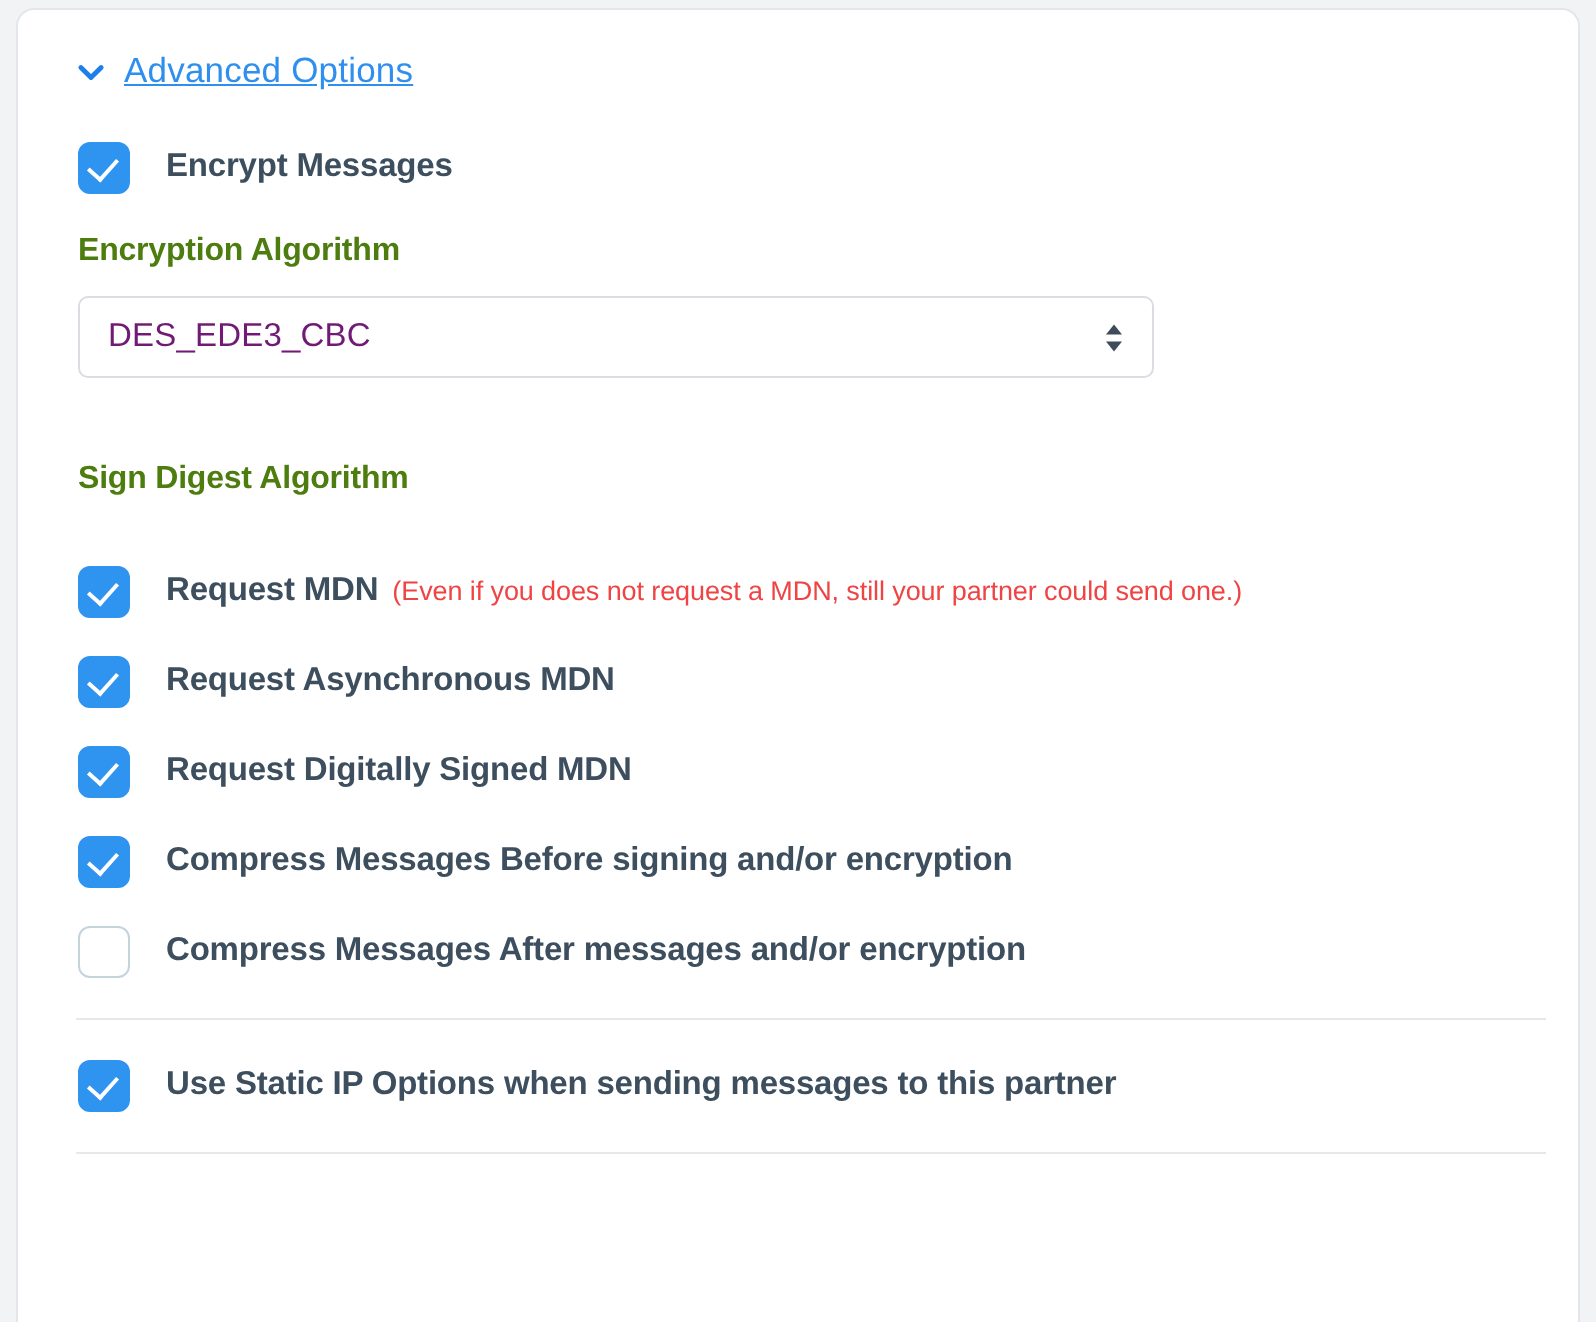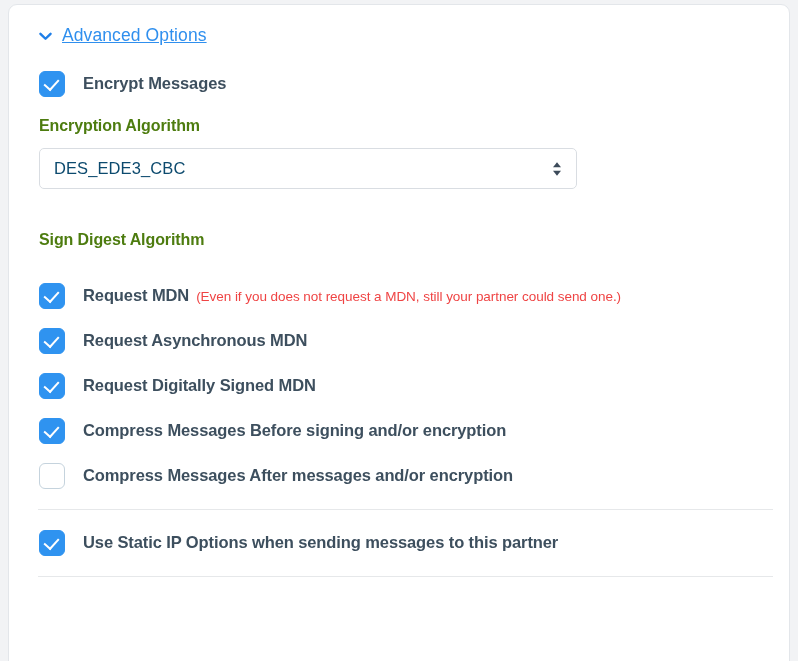--- a/index.html
+++ b/index.html
@@ -133,21 +133,21 @@
     background: #ffffff;
     border: 1px solid #d9dde2;
     border-radius: 5px;
     display: flex;
     align-items: center;
     padding: 0 14px;
     cursor: pointer;
   }
   .select-value {
     font-size: 16.5px;
-    color: #0c4a6e;
+    color: #701a75;
     letter-spacing: 0.1px;
     text-align: right;
   }
   .select-arrows {
     position: absolute;
     right: 14px;
     top: 50%;
     transform: translateY(-50%);
     width: 12px;
     height: 18px;

